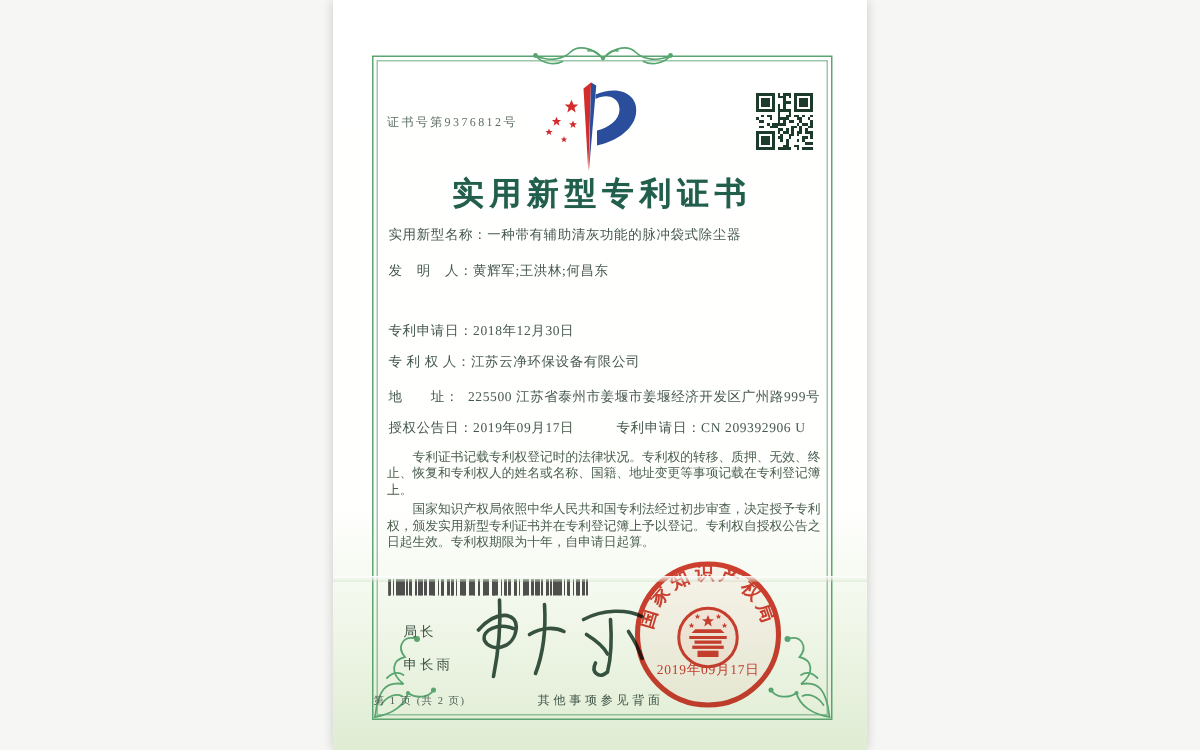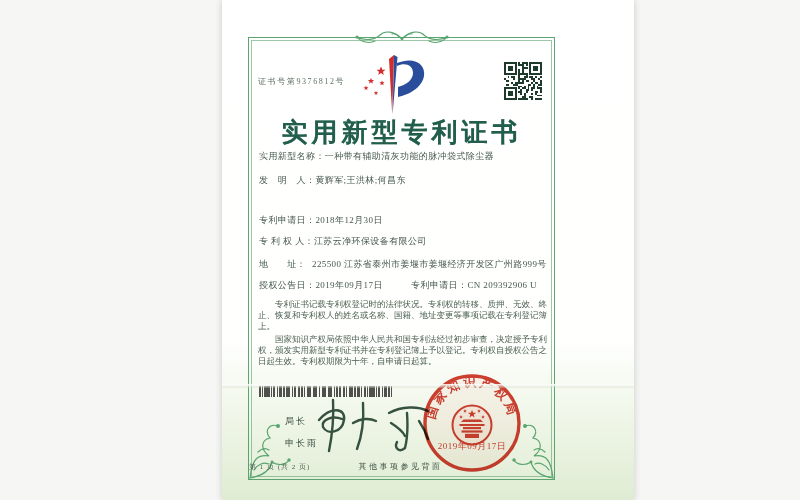--- a/index.html
+++ b/index.html
@@ -4,21 +4,21 @@
 <style>
   html,body{margin:0;padding:0;}
   body{
     width:800px;height:500px;overflow:hidden;
     background:#f6f6f4;
     font-family:"Liberation Serif","DejaVu Serif",serif;
   }
   .stage{position:relative;width:800px;height:500px;}
   
   .sheet{
-    position:absolute;left:222px;top:0;width:412px;height:500px;
+    position:absolute;left:222px;top:0;width:356px;height:500px;
     background:linear-gradient(180deg,#ffffff 0%,#fffffe 68%,#f6faf1 77%,#e9f2df 90%,#dfecd3 100%);
     box-shadow:0 0 7px rgba(0,0,0,.18);
   }
   .crease{
     position:absolute;left:0;top:384px;width:100%;height:4px;
     background:linear-gradient(180deg,rgba(255,255,255,.95),rgba(175,200,165,.28));
   }
   
   .frame{
     position:absolute;left:26px;top:37px;width:305px;height:441px;
@@ -27,21 +27,21 @@
   .frame-inner{position:absolute;inset:2px;border:1px solid rgba(74,154,99,.55);}
   
   .cert-no{
     position:absolute;left:9px;top:38px;font-size:8px;color:#5d6f63;
     letter-spacing:1.6px;white-space:nowrap;
   }
   .logo{position:absolute;left:106px;top:16px;width:76px;height:66px;}
   .qr{position:absolute;left:255px;top:24px;width:38px;height:38px;}
   .title{
     position:absolute;left:0;right:0;top:77px;text-align:center;
-    font-size:26px;font-weight:bold;letter-spacing:4px;color:#215e4c;
+    font-size:21px;font-weight:bold;letter-spacing:4px;color:#215e4c;
     text-shadow:0 0 .5px rgba(33,94,76,.6);
   }
   
   .frow{
     position:absolute;left:10px;right:6px;height:12px;
     font-size:9px;color:#46594d;letter-spacing:.4px;white-space:nowrap;
   }
   .flabel{display:inline-block;min-width:53px;}
   .pair2{position:absolute;left:152px;top:0;}
   
@@ -52,21 +52,21 @@
   .body-text p{margin:0 0 2px 0;text-indent:2em;}
   
   .barcode{
     position:absolute;left:10px;top:348px;width:133px;height:11px;opacity:.82;
     background:
       repeating-linear-gradient(90deg,#2b2b2b 0 1px,transparent 1px 3px),
       repeating-linear-gradient(90deg,#2b2b2b 0 2px,transparent 2px 7px),
       repeating-linear-gradient(90deg,#2b2b2b 0 1px,transparent 1px 5px);
   }
   .director{position:absolute;left:20px;top:372px;font-size:9px;color:#3d5044;letter-spacing:2px;}
-  .director div{height:22px;line-height:22px;margin-left:16px;}
+  .director div{height:22px;line-height:22px;}
   .sig{position:absolute;left:52px;top:350px;width:150px;height:75px;}
   .seal{position:absolute;left:170px;top:332px;width:106px;height:106px;opacity:.92;mix-blend-mode:multiply;}
   .pagenum{
     position:absolute;left:0;right:0;top:424px;
     font-size:7px;color:#4b5f52;letter-spacing:1px;
   }
   .footer-note{
     position:absolute;left:26px;width:305px;top:461px;text-align:center;
     font-size:8px;color:#3f5548;letter-spacing:2.5px;
   }

